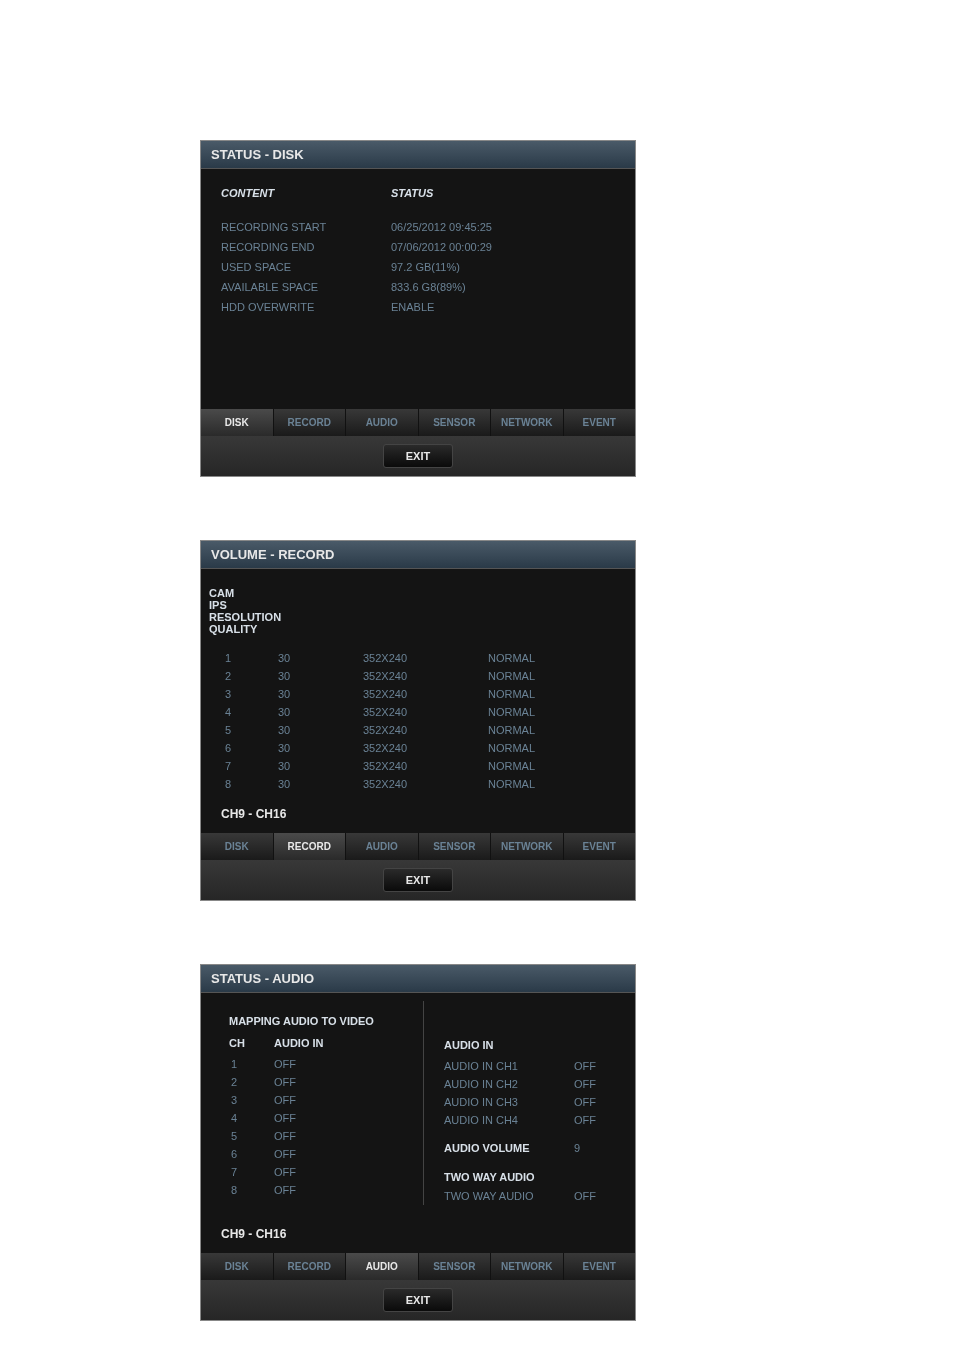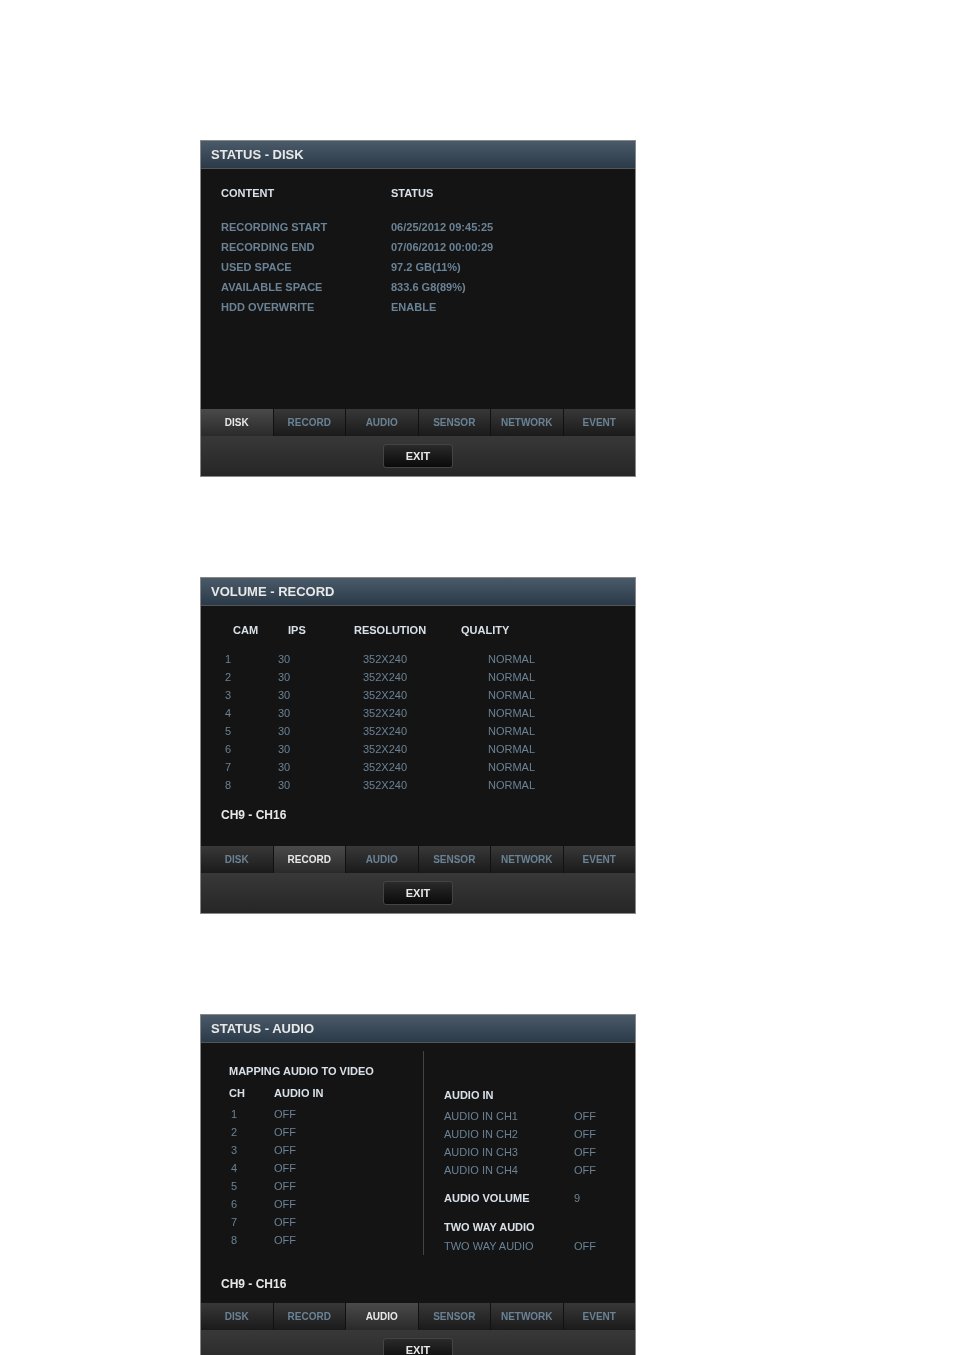--- a/index.html
+++ b/index.html
@@ -10,75 +10,76 @@
     body {
       background: #ffffff;
       font-family: Arial, sans-serif;
       width: 954px;
       padding: 140px 0 80px 200px;
     }
     .panel {
       width: 436px;
       background: #1a1a1a;
       border: 1px solid #888;
-      margin-bottom: 100px;
+      margin-bottom: 63px;
     }
     .panel-title {
       background: #3a4a58;
       background: linear-gradient(to bottom, #4a5a68, #2a3a48);
       color: #e8e8e8;
       font-weight: bold;
       font-size: 13px;
       padding: 6px 10px;
       border-bottom: 1px solid #555;
     }
     .panel-body {
       background: #141414;
       padding: 0;
       min-height: 240px;
     }
     
     
     .disk-headers {
       display: flex;
       padding: 18px 10px 18px 20px;
+      font-style: italic;
     }
     .disk-h-content {
       width: 170px;
       color: #d8e0e8;
       font-size: 11px;
       font-weight: bold;
     }
     .disk-h-status {
       color: #d8e0e8;
       font-size: 11px;
       font-weight: bold;
     }
     .disk-rows {
       padding: 0 10px 60px 20px;
-      font-weight: bold;
     }
     .disk-row {
       display: flex;
       padding: 4px 0;
     }
     .disk-label {
       width: 170px;
       color: #6a8295;
       font-size: 11px;
     }
     .disk-value {
       color: #6a8295;
       font-size: 11px;
     }
     
     
     .record-headers {
       display: flex;
-      padding: 18px 10px 14px 32px;
+      padding: 18px 10px 14px 8px;
+      flex-direction: column;
     }
     .record-h {
       color: #d8e0e8;
       font-size: 11px;
       font-weight: bold;
     }
     .rh-cam { width: 55px; }
     .rh-ips { width: 66px; }
     .rh-res { width: 107px; }
     .rh-qual { }

